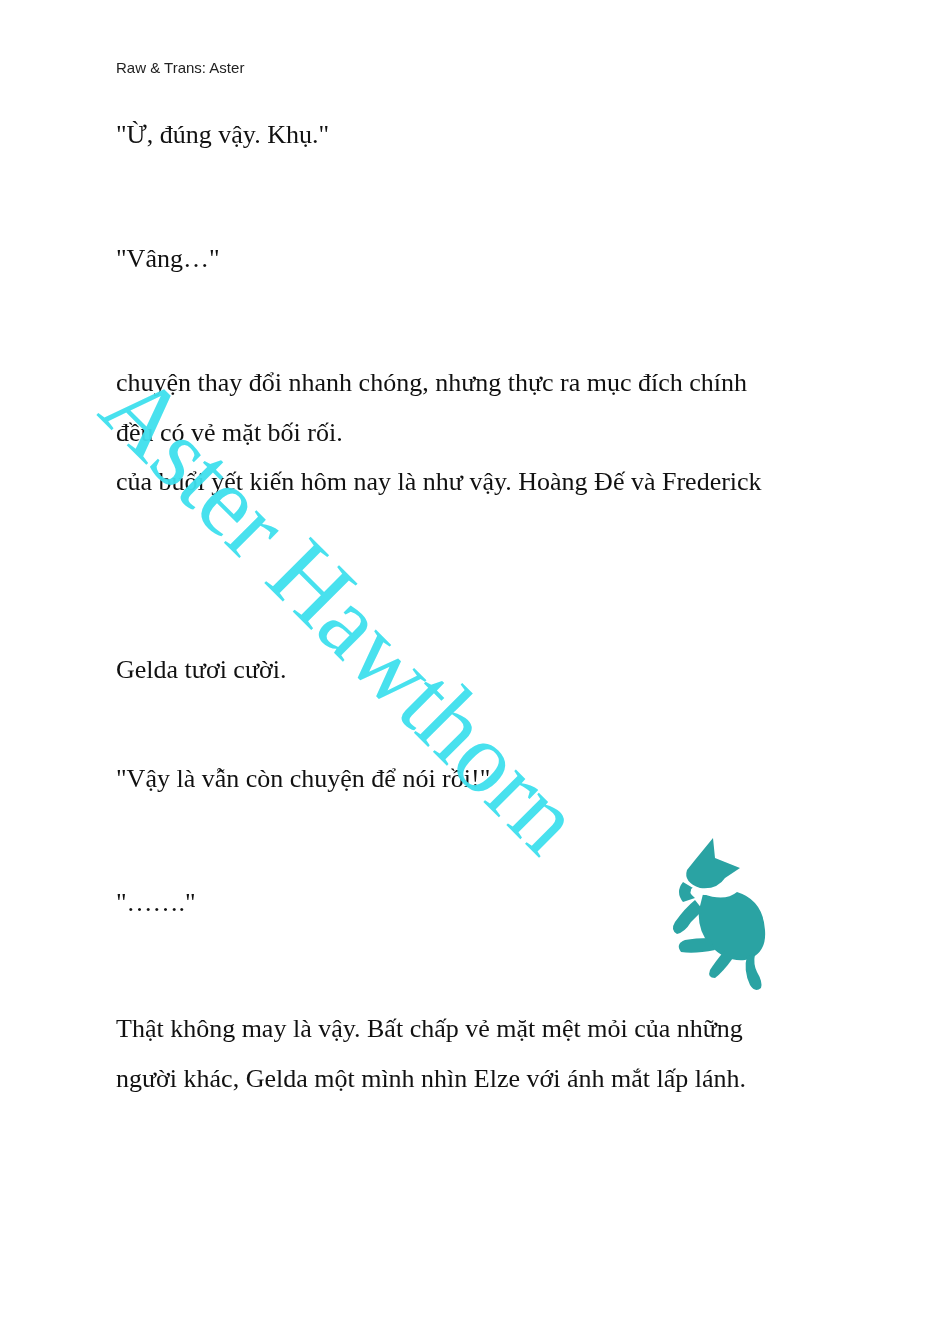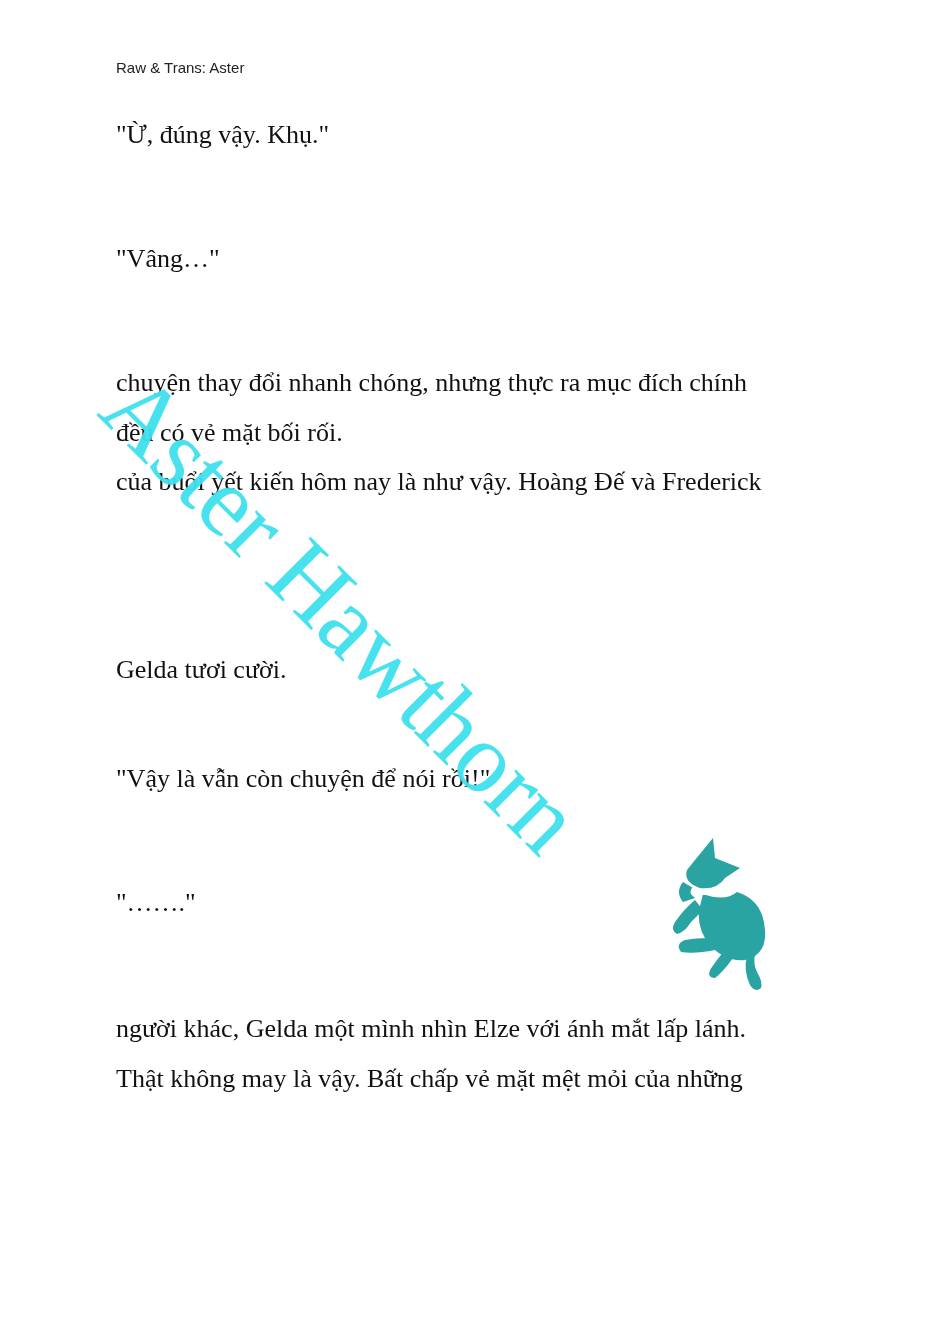--- a/index.html
+++ b/index.html
@@ -50,22 +50,22 @@
 
   <div class="p" style="top:754px">
     <div>"Vậy là vẫn còn chuyện để nói rồi!"</div>
   </div>
 
   <div class="p" style="top:878px">
     <div>"……."</div>
   </div>
 
   <div class="p" style="top:1004px">
+    <div>Thật không may là vậy. Bất chấp vẻ mặt mệt mỏi của những</div>
     <div>người khác, Gelda một mình nhìn Elze với ánh mắt lấp lánh.</div>
-    <div>Thật không may là vậy. Bất chấp vẻ mặt mệt mỏi của những</div>
   </div>
 
   <div class="wm-wrap">
     <div class="watermark" style="left:160px; top:350px;">Aster Hawthorn</div>
     <svg class="cat" viewBox="0 0 120 165">
       <g fill="#2aa3a3">
 
         <path d="M40 30 L58 8 L60 28 L85 38 L70 48 Q62 60 45 58 Q28 52 32 40 Z"></path>
 
         <path d="M28 52 Q20 62 28 72 L40 68 Q32 62 38 58 Z"></path>

